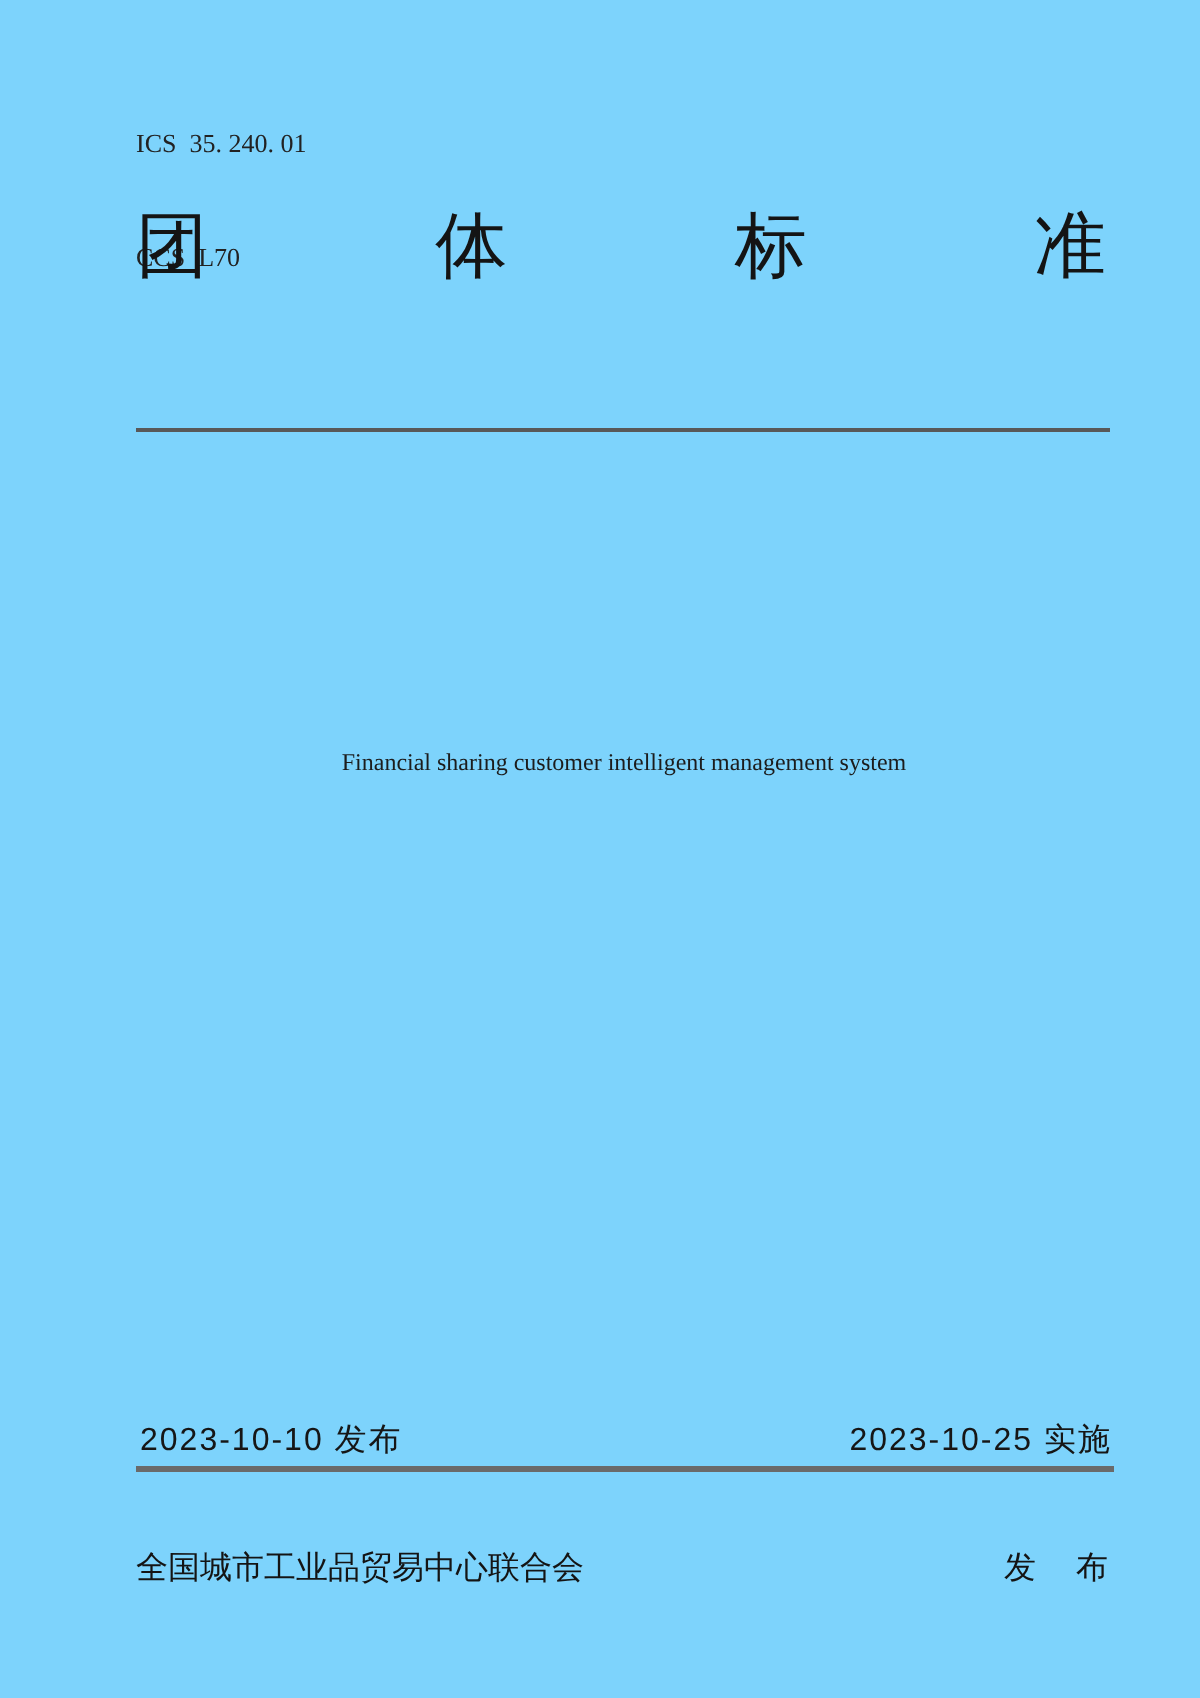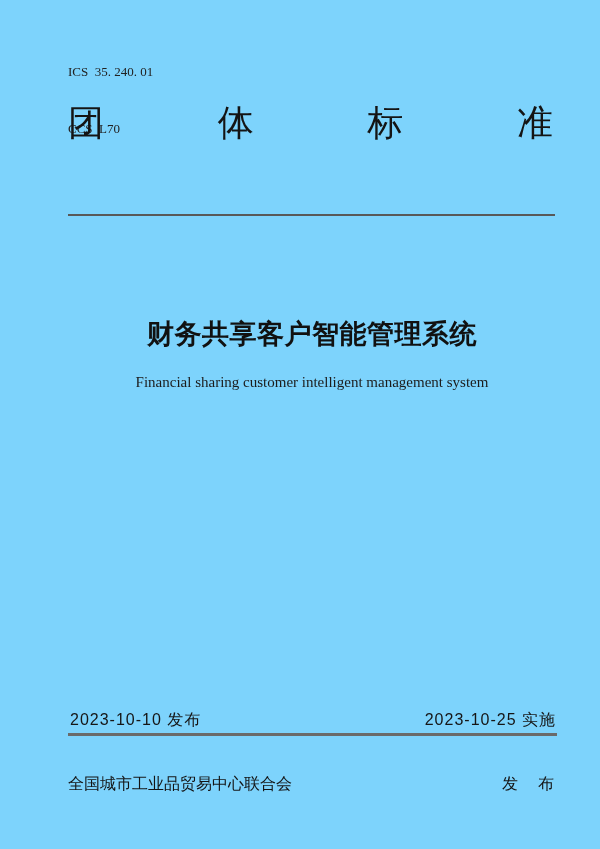--- a/index.html
+++ b/index.html
@@ -74,21 +74,21 @@
     color: #111;
   }
 
   .title-en {
     position: absolute;
     left: 68px;
     right: 44px;
     top: 374px;
     text-align: center;
     font-family: "Liberation Serif", serif;
-    font-size: 15px;
+    font-size: 12px;
     color: #1c1c1c;
   }
 
   .dates-row {
     position: absolute;
     left: 70px;
     right: 44px;
     top: 710px;
     display: flex;
     justify-content: space-between;
@@ -135,21 +135,20 @@
   <div class="doc-type">
     <span>团</span>
     <span>体</span>
     <span>标</span>
     <span>准</span>
   </div>
 
 
   <div class="rule-top"></div>
 
-  <div class="title-zh">财务共享客户智能管理系统</div>
 
   <div class="title-en">Financial sharing customer intelligent management system</div>
 
   <div class="dates-row">
     <span>2023-10-10 发布</span>
     <span>2023-10-25 实施</span>
   </div>
 
   <div class="rule-bottom"></div>
 

